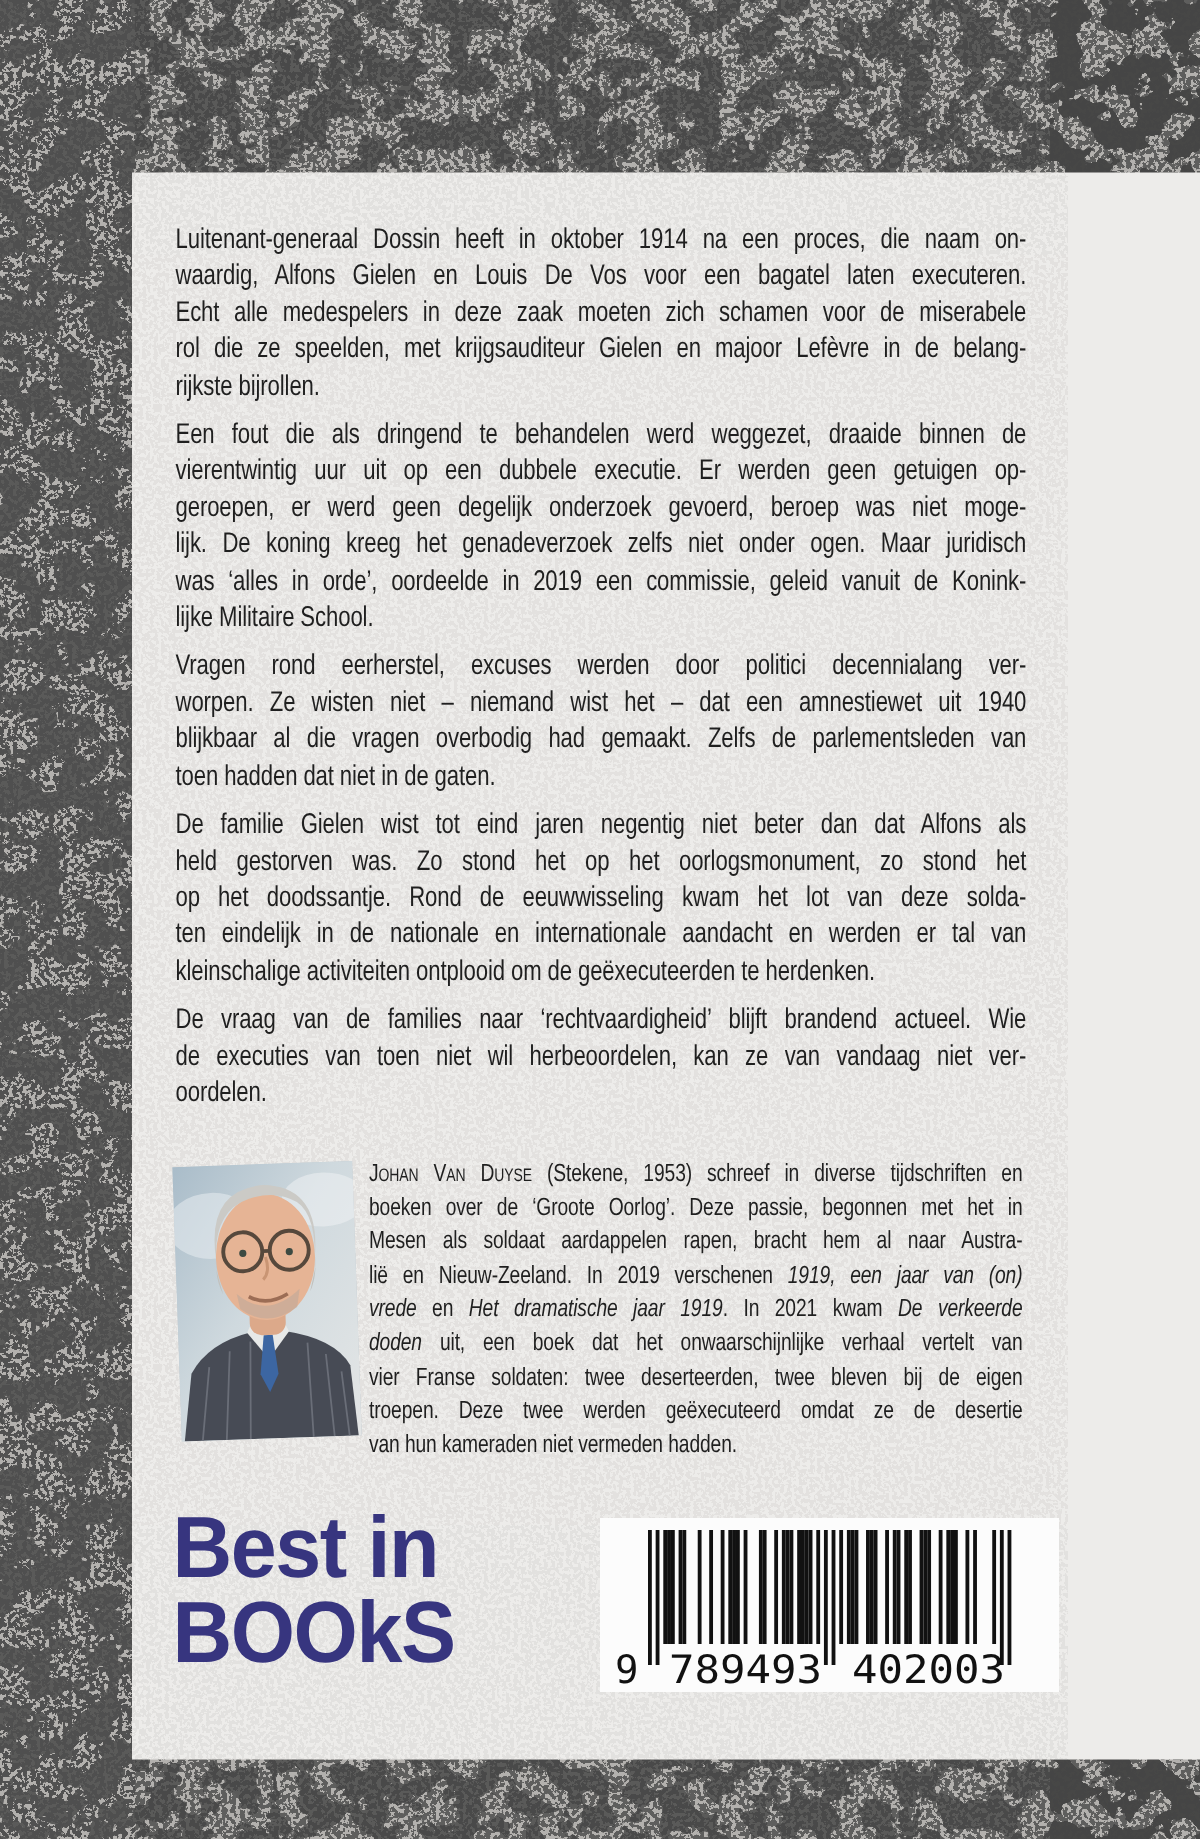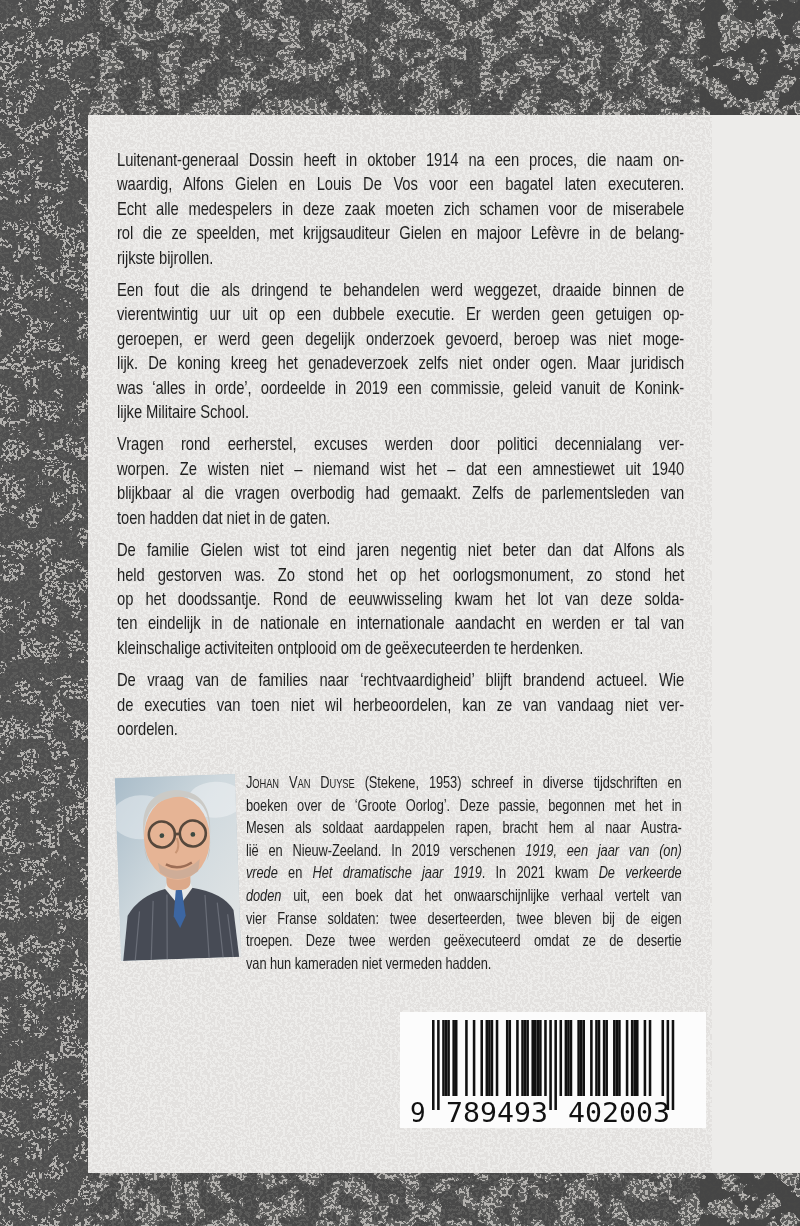--- a/index.html
+++ b/index.html
@@ -159,20 +159,24 @@
       <div class="bline"><span>boeken over de ‘Groote Oorlog’. Deze passie, begonnen met het in</span></div>
       <div class="bline"><span>Mesen als soldaat aardappelen rapen, bracht hem al naar Austra-</span></div>
       <div class="bline"><span>lië en Nieuw-Zeeland. In 2019 verschenen </span><span class="it">1919, een jaar van (on)</span></div>
       <div class="bline"><span class="it">vrede</span><span> en </span><span class="it">Het dramatische jaar 1919</span><span>. In 2021 kwam </span><span class="it">De verkeerde</span></div>
       <div class="bline"><span class="it">doden</span><span> uit, een boek dat het onwaarschijnlijke verhaal vertelt van</span></div>
       <div class="bline"><span>vier Franse soldaten: twee deserteerden, twee bleven bij de eigen</span></div>
       <div class="bline"><span>troepen. Deze twee werden geëxecuteerd omdat ze de desertie</span></div>
       <div class="bline last"><span>van hun kameraden niet vermeden hadden.</span></div>
     </div>
 
+  <div class="logo">
+    <div class="logo-line">Best in</div>
+    <div class="logo-line">BOOkS</div>
+  </div>
 
   <div class="barcode-box">
     <svg id="barcode-svg" width="306" height="116" xmlns="http://www.w3.org/2000/svg">
         <rect x="32.00" y="8" width="2.55" height="90" fill="#111"></rect>
         <rect x="37.10" y="8" width="2.55" height="90" fill="#111"></rect>
         <rect x="42.20" y="8" width="2.55" height="76" fill="#111"></rect>
         <rect x="44.75" y="8" width="2.55" height="76" fill="#111"></rect>
         <rect x="47.30" y="8" width="2.55" height="76" fill="#111"></rect>
         <rect x="52.40" y="8" width="2.55" height="76" fill="#111"></rect>
         <rect x="54.95" y="8" width="2.55" height="76" fill="#111"></rect>

